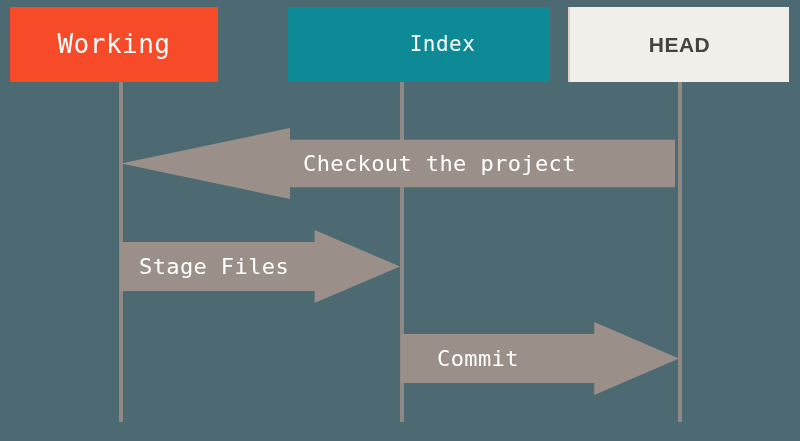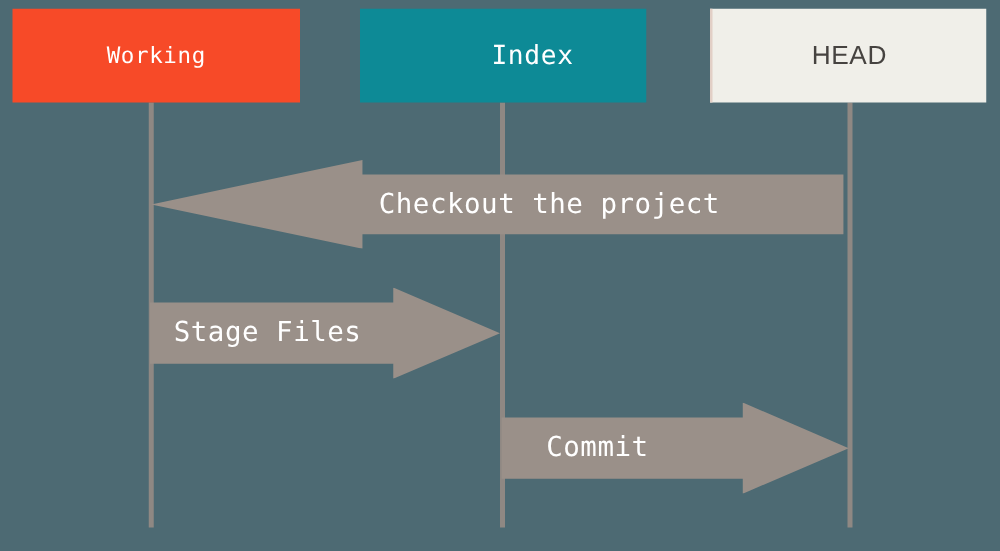--- a/index.html
+++ b/index.html
@@ -34,41 +34,42 @@
     display: flex;
     align-items: center;
     justify-content: center;
     text-align: center;
     box-sizing: border-box;
     line-height: 1.22;
     letter-spacing: 0.5px;
   }
   #box-working {
     left: 10px;
-    width: 230px;
+    width: 208px;
     background: #f74a28;
     color: #ffffff;
-    font-size: 18px;
+    font-size: 26px;
   }
   #box-index {
     left: 288px;
-    width: 229px;
+    width: 262px;
     background: #0d8a96;
     color: #ffffff;
     font-size: 21px;
     padding-left: 47px;
   }
   #box-head {
     left: 568px;
     width: 221px;
     background: #f0efe9;
     color: #464340;
     font-size: 21px;
     font-family: "Liberation Sans", sans-serif;
     border-left: 2px solid #e2cfc6;
+    font-weight: bold;
   }
   .node-label-line { display: block; white-space: pre; }
 
   
   .arrow {
     position: absolute;
     background: #9a9089;
   }
   .arrow-right {
     clip-path: polygon(0% 16.4%, 69.5% 16.4%, 69.5% 0%, 100% 50%, 69.5% 100%, 69.5% 83.6%, 0% 83.6%);

